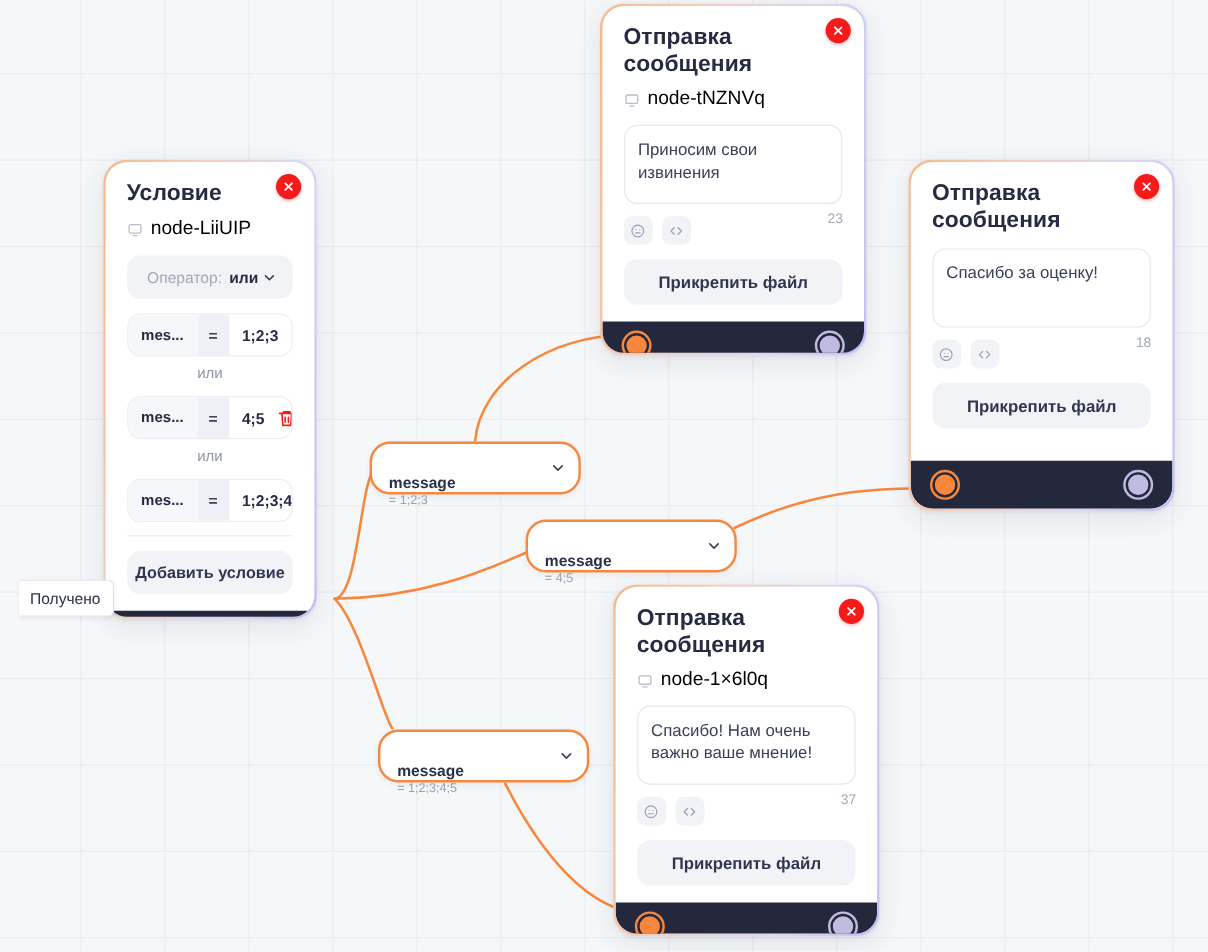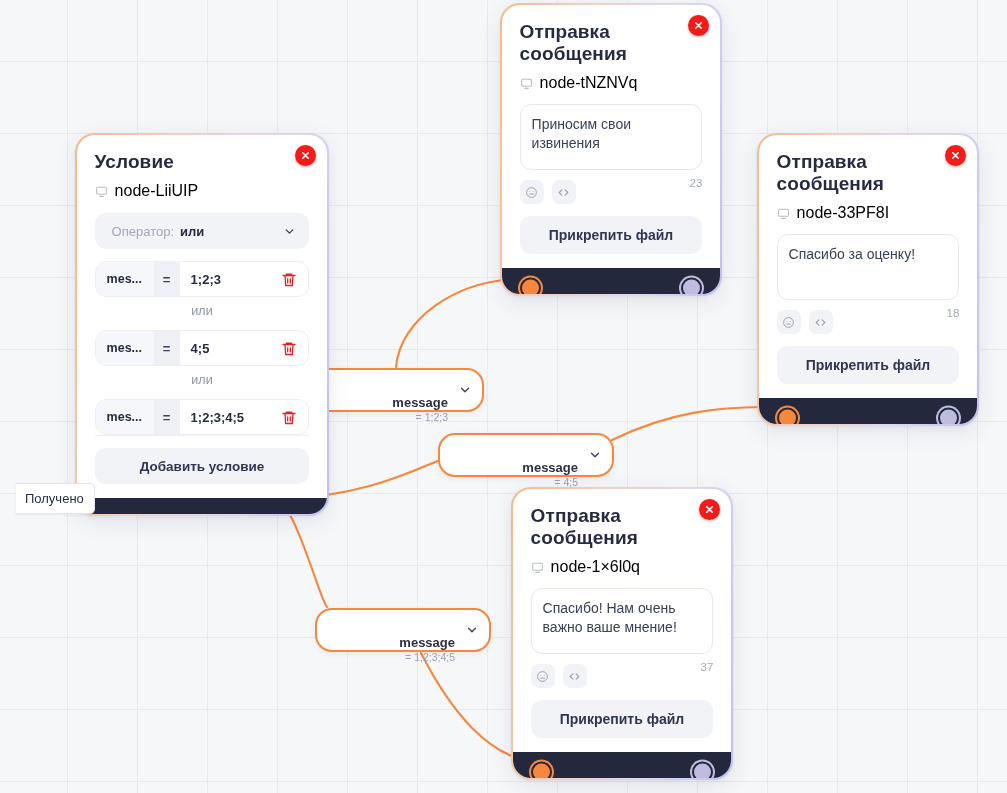--- a/index.html
+++ b/index.html
@@ -182,21 +182,21 @@
     cursor: pointer; color: #f01d1d;
   }
   .cond-del svg { width: 16px; height: 17px; display:block; }
   .cond-sep {
     text-align: center;
     font-size: 12.5px;
     color: #8e94a6;
     margin-top: 7px;
   }
   .add-cond {
-    margin-top: 0;
+    margin-top: 11px;
     border-top: 1.3px solid #eceef4;
     padding-top: 12px;
   }
   .add-cond-btn {
     width: 100%; height: 36px;
     border-radius: 11px;
     background: #f2f3f7;
     border: none;
     color: #303650;
     font-size: 13.5px; font-weight: bold;
@@ -210,21 +210,21 @@
     z-index: 4;
     background: #fff;
     border: 2.2px solid #f7873c;
     border-radius: 17px;
     height: 44px;
     display: flex; align-items: center; justify-content: center;
     padding: 0 10px 0 14px;
     cursor: pointer;
     box-shadow: 0 2px 6px rgba(40,45,80,.07);
   }
-  .pill-txt { flex: 1 1 auto; text-align: right; margin-top: 40px; }
+  .pill-txt { flex: 1 1 auto; text-align: left; margin-top: 40px; }
   .pill-name { font-size: 13px; font-weight: bold; color: #2b3048; line-height: 1.1; }
   .pill-sub  { font-size: 10.5px; color: #9aa0b1; line-height: 1.25; margin-top: 1px; }
   .pill-chev { width: 14px; height: 14px; margin-left: 10px; color: #3c4258; display:block; flex:0 0 14px; }
 
   
   .edge-tag {
     position: absolute;
     z-index: 7;
     background: #fff;
     border: 1px solid #e2e5ed;
@@ -257,21 +257,21 @@
       <path d="M279,499 C300,520 320,600 327,607"></path>
 
       <path d="M421,653 C450,710 490,760 536,761"></path>
     </g>
   </svg>
 
   <div class="edge-tag" style="left:16px; top:483px;">
     <span>Получено</span>
   </div>
 
-  <div class="node" style="left:75px; top:133px; width:254px; height:383px;">
+  <div class="node" style="left:86px; top:133px; width:178px; height:383px;">
     <div class="node-inner">
       <button class="close-btn">
         <svg viewBox="0 0 24 24" fill="none" stroke="#ffffff" stroke-width="3.4" stroke-linecap="round">
           <path d="M6 6 L18 18 M18 6 L6 18"></path>
         </svg>
       </button>
       <div class="node-body">
         <div class="node-title">Условие</div>
         <div class="node-id-row">
           <svg class="node-id-icon" viewBox="0 0 24 24" fill="none" stroke="#b9bdcb" stroke-width="2">
@@ -379,27 +379,20 @@
 
   <div class="node" style="left:757px; top:133px; width:222px; height:293px;">
     <div class="node-inner">
       <button class="close-btn">
         <svg viewBox="0 0 24 24" fill="none" stroke="#ffffff" stroke-width="3.4" stroke-linecap="round">
             <path d="M6 6 L18 18 M18 6 L6 18"></path>
           </svg>
       </button>
       <div class="node-body">
         <div class="node-title">Отправка сообщения</div>
-        <div class="node-id-row">
-          <svg class="node-id-icon" viewBox="0 0 24 24" fill="none" stroke="#b9bdcb" stroke-width="2">
-              <rect x="3" y="4" width="18" height="13" rx="2"></rect>
-              <path d="M8 21h8"></path>
-            </svg>
-          <span>node-33PF8I</span>
-        </div>
         <div class="msg-box">Спасибо за оценку!</div>
         <div class="msg-tools">
           <button class="tool-btn">
             <svg viewBox="0 0 24 24" fill="none" stroke="currentColor" stroke-width="1.8">
                 <circle cx="12" cy="12" r="9"></circle>
                 <circle cx="9" cy="10" r=".9" fill="currentColor" stroke="none"></circle>
                 <circle cx="15" cy="10" r=".9" fill="currentColor" stroke="none"></circle>
                 <path d="M8.5 15h7" stroke-linecap="round"></path>
               </svg>
           </button>

